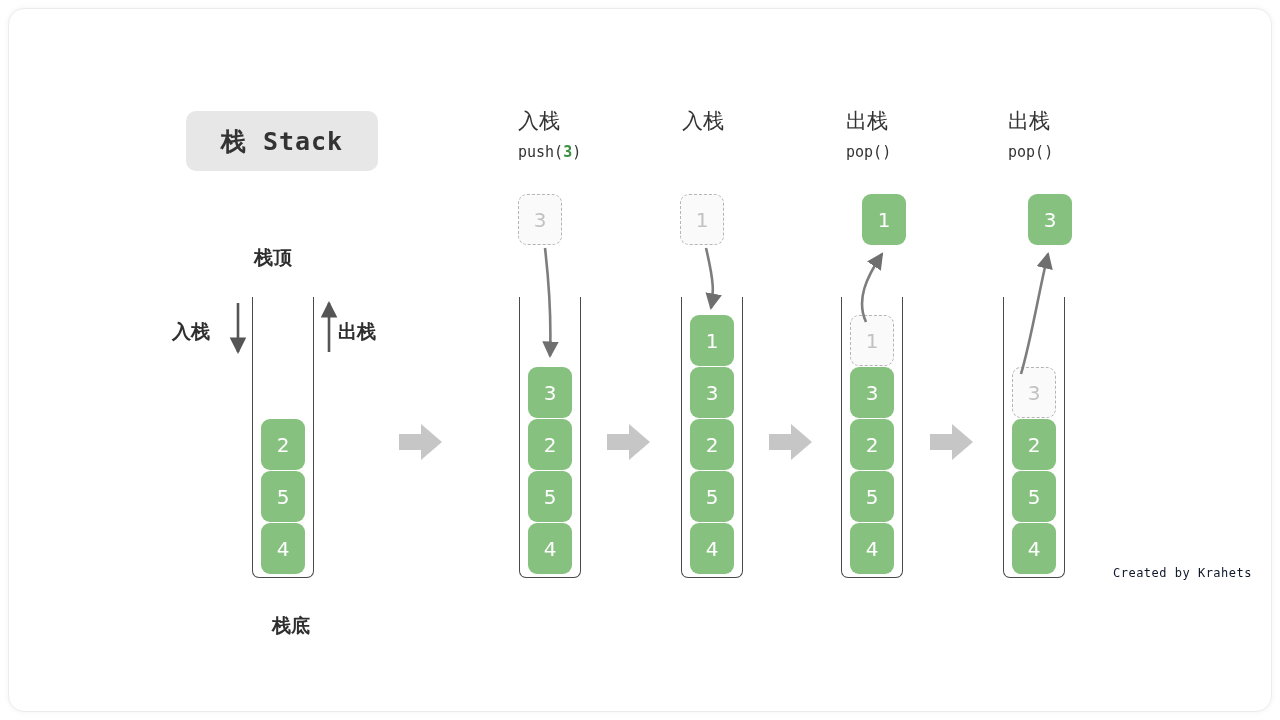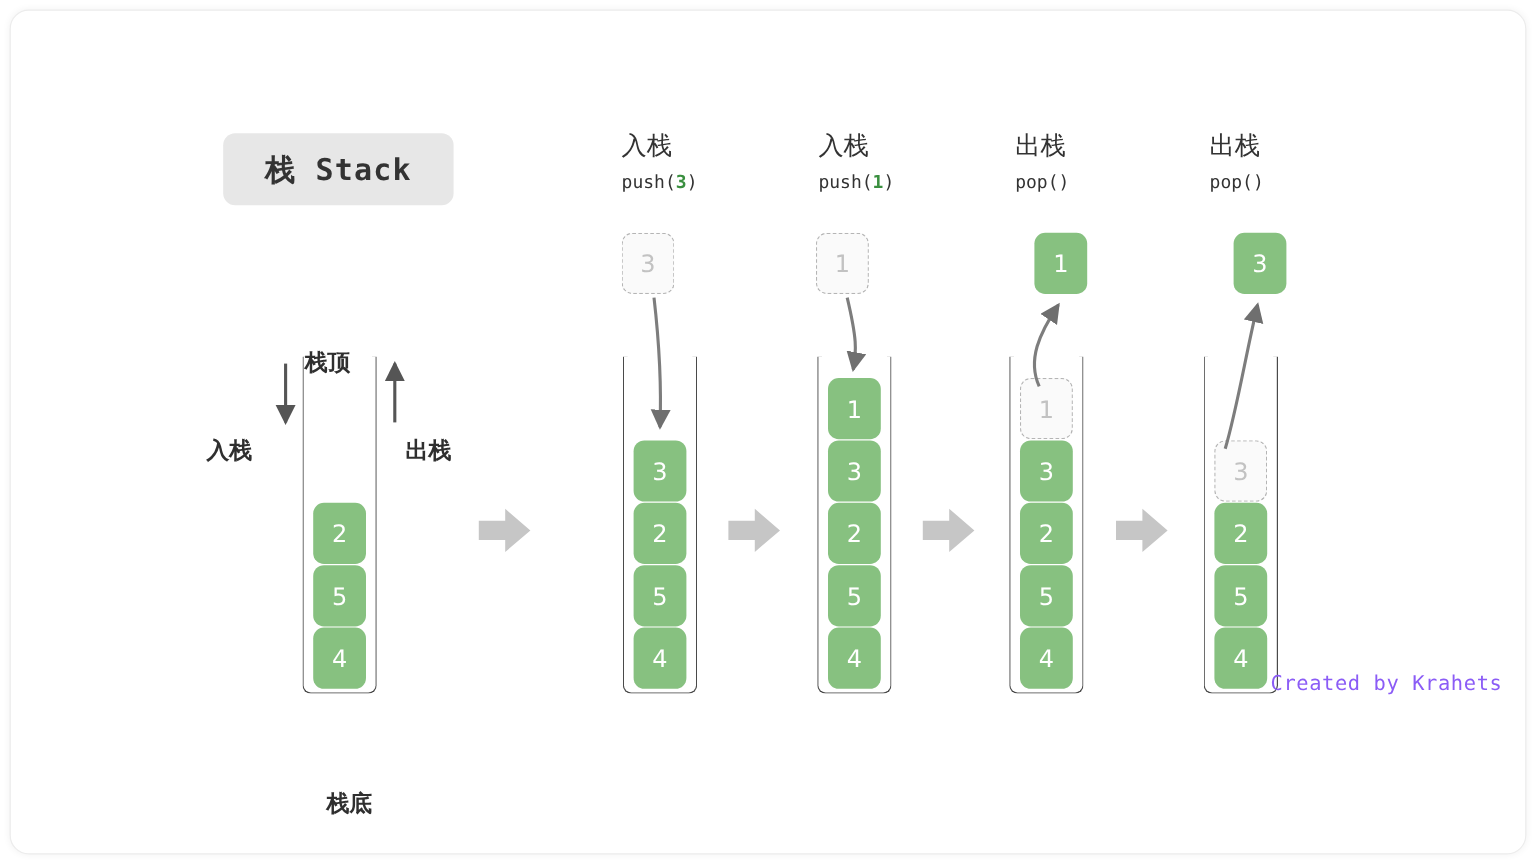--- a/index.html
+++ b/index.html
@@ -50,21 +50,20 @@
   }
 
   
   .cn-label {
     position: absolute;
     font-family: Liberation Mono, monospace;
     font-size: 19px;
     font-weight: bold;
     color: #2f2f2f;
     white-space: nowrap;
-    margin-top: 44px;
   }
   .label-top   { left: 254px; top: 245px; }
   .label-bottom{ left: 272px; top: 613px; }
   .label-push  { left: 172px; top: 319px; }
   .label-pop   { left: 338px; top: 319px; }
 
   
   .col-head {
     position: absolute;
     width: 180px;
@@ -154,22 +153,22 @@
     height: 720px;
     pointer-events: none;
   }
 
   
   .footer {
     position: absolute;
     right: 28px;
     bottom: 24px;
     font-family: "DejaVu Sans Mono", "Liberation Mono", monospace;
-    font-size: 17px;
-    color: #8b5cf6;
+    font-size: 12px;
+    color: #0f172a;
     letter-spacing: 0.5px;
   }
 </style>
 </head>
 <body>
 
 <div id="canvas">
   <div class="card"></div>
 
   <div class="title-badge">
@@ -181,21 +180,20 @@
   <div class="cn-label label-push">入栈</div>
   <div class="cn-label label-pop">出栈</div>
 
   <div class="col-head" style="left:518px; top:106px;">
     <span class="cn">入栈</span>
     <span class="code"><span>push(</span><span class="num">3</span><span>)</span></span>
   </div>
 
   <div class="col-head" style="left:682px; top:106px;">
     <span class="cn">入栈</span>
-    <span class="code"><span>push(</span><span class="num">1</span><span>)</span></span>
   </div>
 
   <div class="col-head" style="left:846px; top:106px;">
     <span class="cn">出栈</span>
     <span class="code"><span>pop(</span><span class="num"></span><span>)</span></span>
   </div>
 
   <div class="col-head" style="left:1008px; top:106px;">
     <span class="cn">出栈</span>
     <span class="code"><span>pop(</span><span class="num"></span><span>)</span></span>

